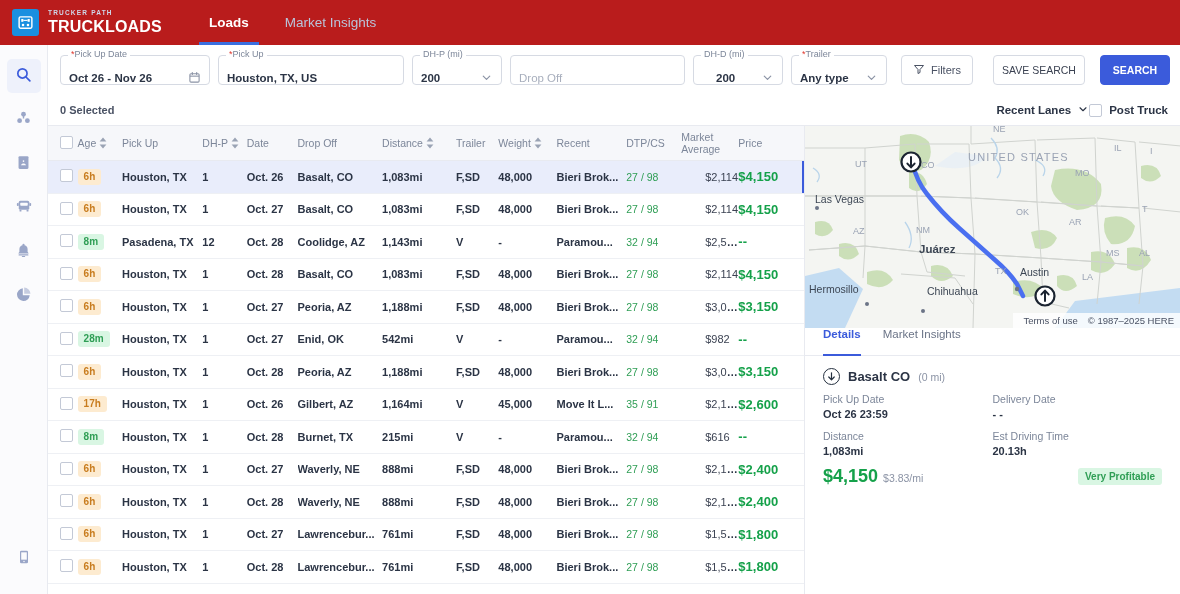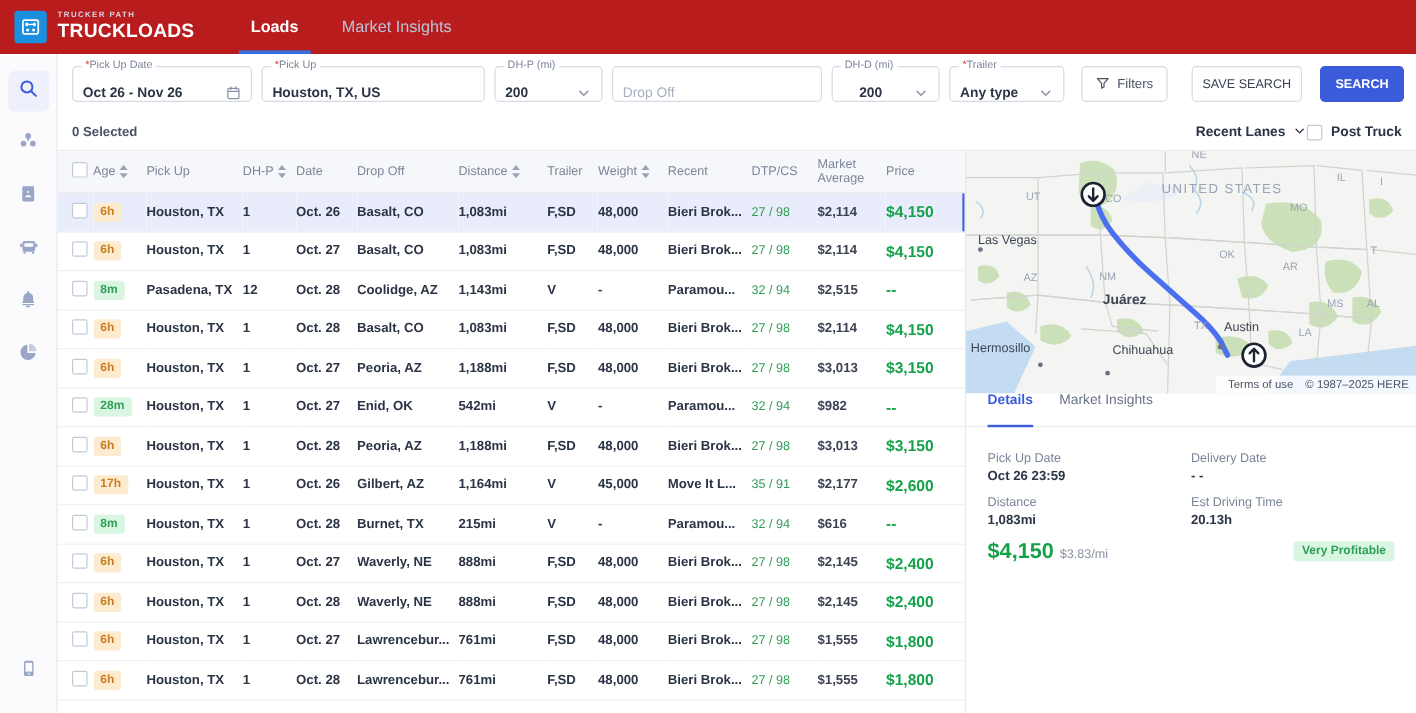--- a/index.html
+++ b/index.html
@@ -132,21 +132,21 @@
   .c-ma   { width: 54px; }
   .c-pr   { width: 62px; }
   .badge {
     display: inline-block; font-size: 10px; font-weight: bold;
     padding: 2px 6px; border-radius: 3px; line-height: 1.2;
   }
   .badge.h { background: #fdebd0; color: #c87c1e; }
   .badge.m { background: #d9f6e3; color: #2f9e55; }
   .dtp { color: #2f9e55; font-weight: normal; font-size: 10.5px; }
   .price { color: #15a14a; font-size: 13px; font-weight: bold; }
-  .ma { font-weight: bold; color: #3b4252; }
+  .ma { font-weight: normal; color: #3b4252; margin-left: 24px; }
   .sortic { display: inline-flex; flex-direction: column; line-height: 0; color: #9aa3b4; }
 
   
   .rpanel { width: 376px; flex: 0 0 376px; border-left: 1px solid #e8eaf0; display: flex; flex-direction: column; background: #fff; }
   .map { height: 202px; position: relative; background: #f3f4f0; overflow: hidden; flex: 0 0 202px; }
   .map svg { position: absolute; inset: 0; }
   .mapcredit {
     position: absolute; bottom: 0; right: 0; background: rgba(255,255,255,0.82);
     font-size: 9.5px; color: #4a5264; padding: 2px 6px 2px 10px; display: flex; gap: 10px;
   }
@@ -749,20 +749,30 @@
             </div>
           </div>
 
 
           <div class="dtabs">
             <div class="dtab active">Details</div>
             <div class="dtab">Market Insights</div>
           </div>
 
           <div class="details">
+            <div class="stop">
+              <span class="icoc">
+                <svg width="11" height="11" viewBox="0 0 24 24" fill="none" stroke="#24303f" stroke-width="2.6" stroke-linecap="round" stroke-linejoin="round">
+                  <line x1="12" y1="4" x2="12" y2="19"></line>
+                    <polyline points="6,13 12,19 18,13"></polyline>
+                </svg>
+              </span>
+              <span class="stop-name">Basalt CO</span>
+              <span class="stop-dist">(0 mi)</span>
+            </div>
 
             <div class="dgrid">
               <div class="dlabel">Pick Up Date</div>
               <div class="dlabel">Delivery Date</div>
               <div class="dval">Oct 26 23:59</div>
               <div class="dval">- -</div>
               <div class="dlabel">Distance</div>
               <div class="dlabel">Est Driving Time</div>
               <div class="dval">1,083mi</div>
               <div class="dval">20.13h</div>

